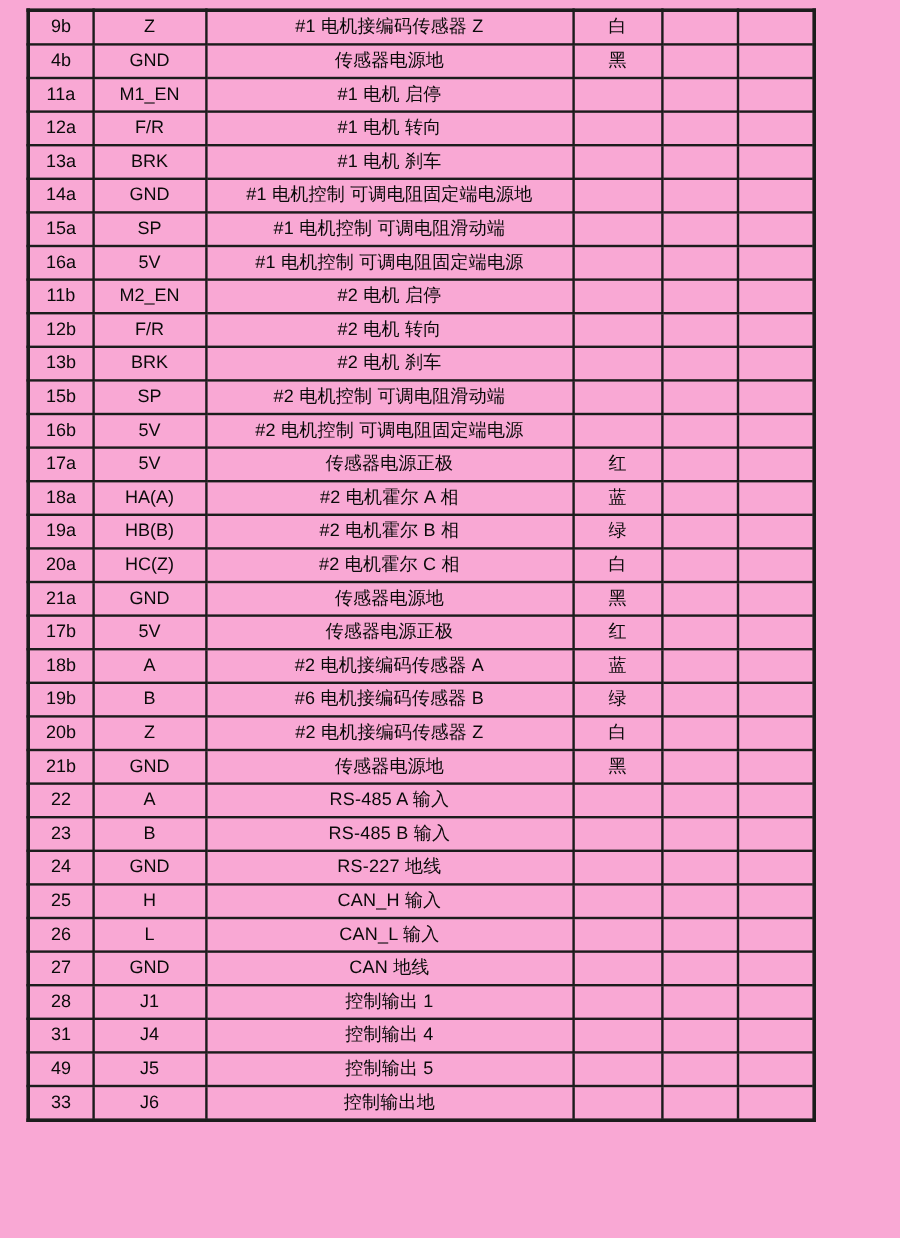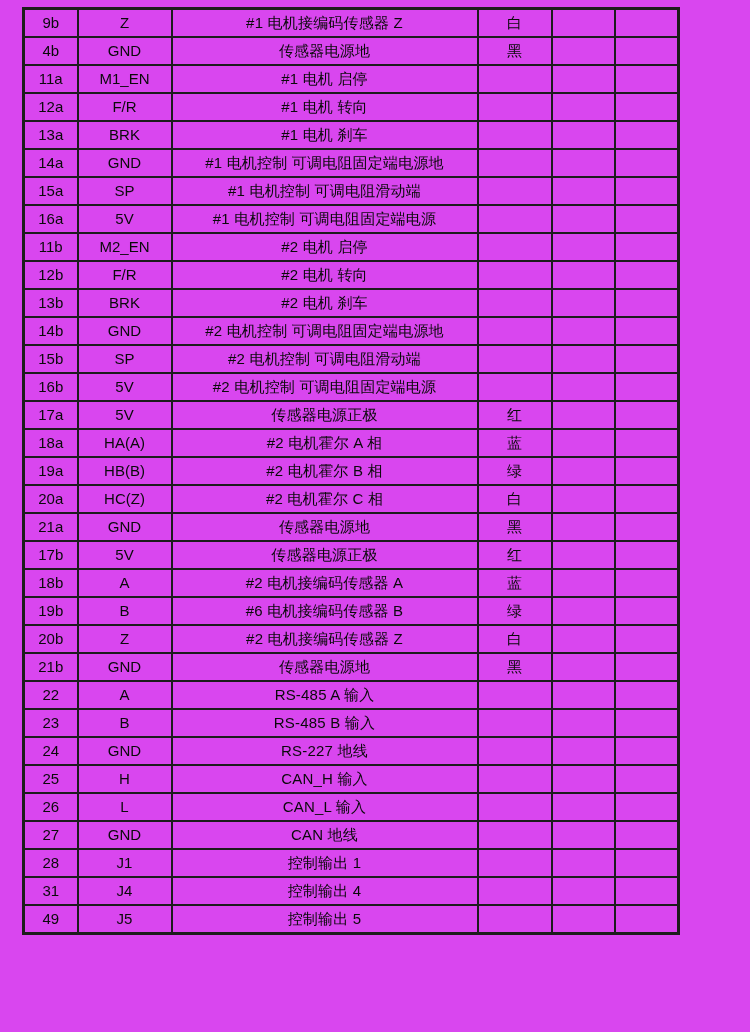--- a/index.html
+++ b/index.html
@@ -10,21 +10,21 @@
     width: 750px;
     height: 1032px;
     background: #ffffff;
     position: relative;
     font-family: "Liberation Sans", "DejaVu Sans", sans-serif;
     color: #000000;
   }
   .page {
     position: absolute;
     inset: 0;
-    background: #d946ef;
+    background: #f9a8d4;
     padding-left: 42px;
   }
   table.pin-table {
     position: absolute;
     left: 22px;
     top: 7px;
     width: 655px;
     table-layout: fixed;
     border-collapse: collapse;
     border: 3px solid #1c1c1c;
@@ -142,28 +142,20 @@
         </tr>
         <tr>
           <td class="col-pin">13b</td>
           <td class="col-signal">BRK</td>
           <td class="col-desc">#2 电机 刹车</td>
           <td class="col-color"></td>
           <td class="col-blank"></td>
           <td class="col-blank"></td>
         </tr>
         <tr>
-          <td class="col-pin">14b</td>
-          <td class="col-signal">GND</td>
-          <td class="col-desc">#2 电机控制 可调电阻固定端电源地</td>
-          <td class="col-color"></td>
-          <td class="col-blank"></td>
-          <td class="col-blank"></td>
-        </tr>
-        <tr>
           <td class="col-pin">15b</td>
           <td class="col-signal">SP</td>
           <td class="col-desc">#2 电机控制 可调电阻滑动端</td>
           <td class="col-color"></td>
           <td class="col-blank"></td>
           <td class="col-blank"></td>
         </tr>
         <tr>
           <td class="col-pin">16b</td>
           <td class="col-signal">5V</td>
@@ -313,19 +305,27 @@
           <td class="col-signal">J4</td>
           <td class="col-desc">控制输出 4</td>
           <td class="col-color"></td>
           <td class="col-blank"></td>
           <td class="col-blank"></td>
         </tr>
         <tr>
           <td class="col-pin">49</td>
           <td class="col-signal">J5</td>
           <td class="col-desc">控制输出 5</td>
+          <td class="col-color"></td>
+          <td class="col-blank"></td>
+          <td class="col-blank"></td>
+        </tr>
+        <tr>
+          <td class="col-pin">33</td>
+          <td class="col-signal">J6</td>
+          <td class="col-desc">控制输出地</td>
           <td class="col-color"></td>
           <td class="col-blank"></td>
           <td class="col-blank"></td>
         </tr>
       </tbody>
   </table>
 </div>
 
 </body></html>

